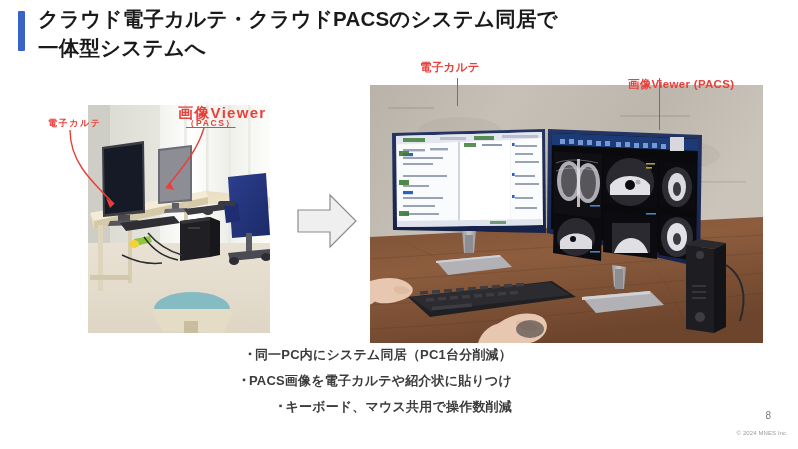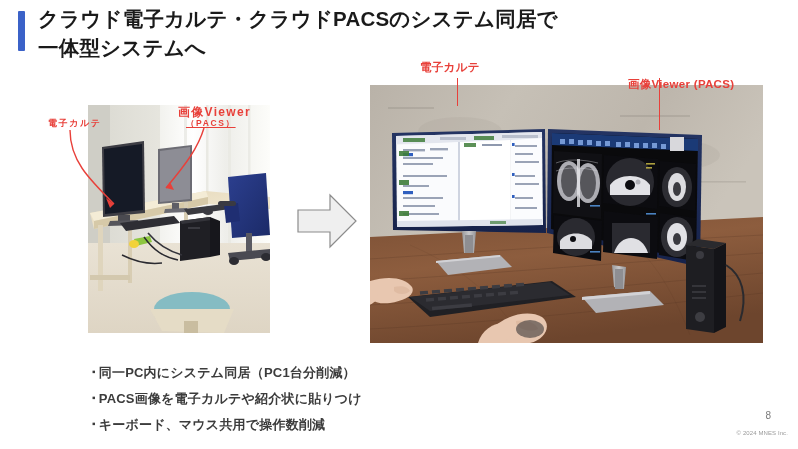--- a/index.html
+++ b/index.html
@@ -79,43 +79,44 @@
   
   #label-emr-left {
     position: absolute;
     left: 48px; top: 117px;
     font-size: 9px;
     letter-spacing: 1.6px;
   }
   #label-pacs-left-1 {
     position: absolute;
     left: 178px; top: 104px;
-    font-size: 12px;
+    font-size: 15px;
     letter-spacing: 1.3px;
   }
   #label-pacs-left-2 {
     position: absolute;
     left: 186px; top: 118px;
     font-size: 8.5px;
     letter-spacing: 1.6px;
     text-decoration: underline;
   }
 
   
   #flow-arrow {
     position: absolute;
     left: 294px; top: 190px;
     width: 66px; height: 62px;
   }
 
   
   #bullet-list {
     position: absolute;
-    left: 92px; top: 366px;
+    left: 92px; top: 348px;
     width: 420px;
+    text-align: right;
   }
   .bullet-item {
     font-size: 13px;
     font-weight: bold;
     color: #3c3c3c;
     line-height: 1.0;
     margin-bottom: 13px;
     white-space: nowrap;
     letter-spacing: 0.2px;
   }

